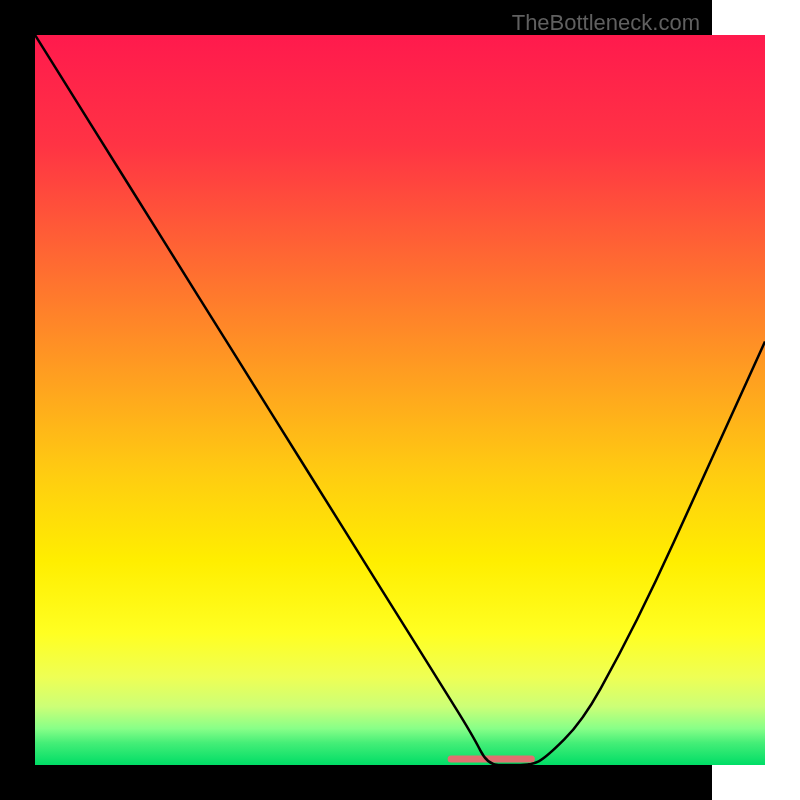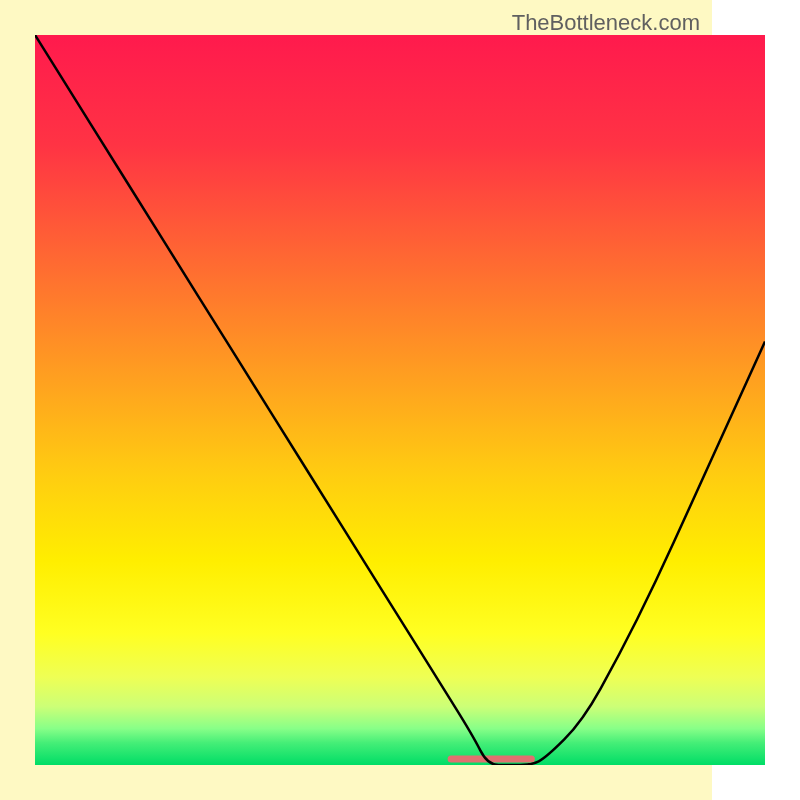--- a/index.html
+++ b/index.html
@@ -1,17 +1,17 @@
 <!DOCTYPE html>
 <html><head>
   <meta charset="utf-8">
   <style>
     * { margin: 0; padding: 0; box-sizing: border-box; }
     body { width: 800px; height: 800px; position: relative; font-family: Arial, sans-serif; }
-    .container { width: 712px; height: 800px; position: relative; background: #fef9c3; }
+    .container { width: 712px; height: 800px; position: relative; background: #000000; }
     .watermark { position: absolute; top: 10px; right: 12px; color: #606060; font-size: 22px; font-weight: 500; z-index: 10; }
     .plot-area { position: absolute; left: 35px; top: 35px; width: 730px; height: 730px; overflow: hidden; }
     .gradient-bg { position: absolute; left: 0; top: 0; width: 100%; height: 100%; }
     .curve-svg { position: absolute; left: 0; top: 0; width: 100%; height: 100%; }
   </style>
 </head>
 <body>
 
 <div class="container">
   <div class="watermark">TheBottleneck.com</div>

